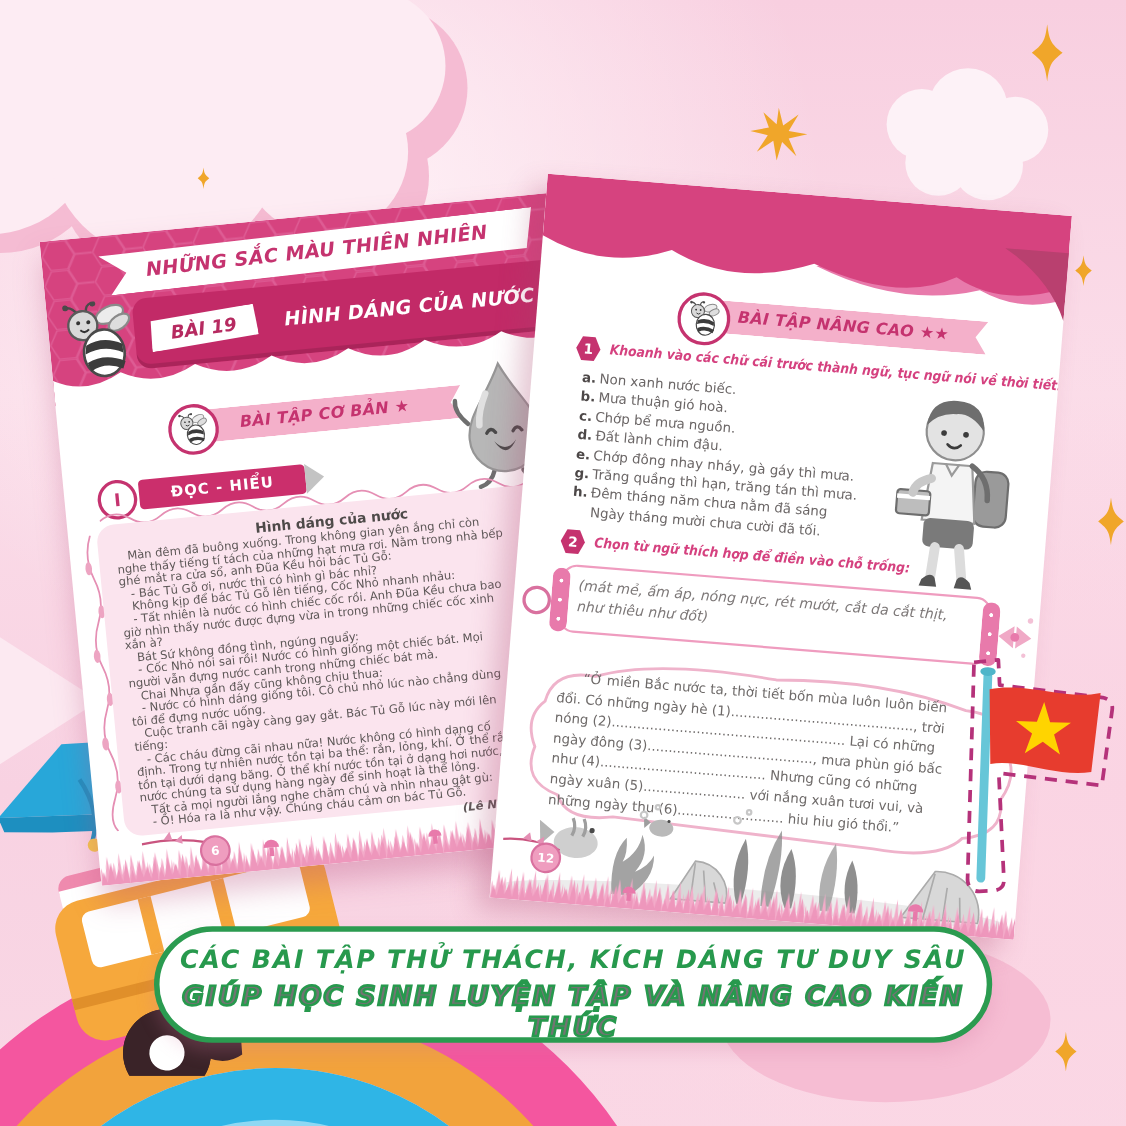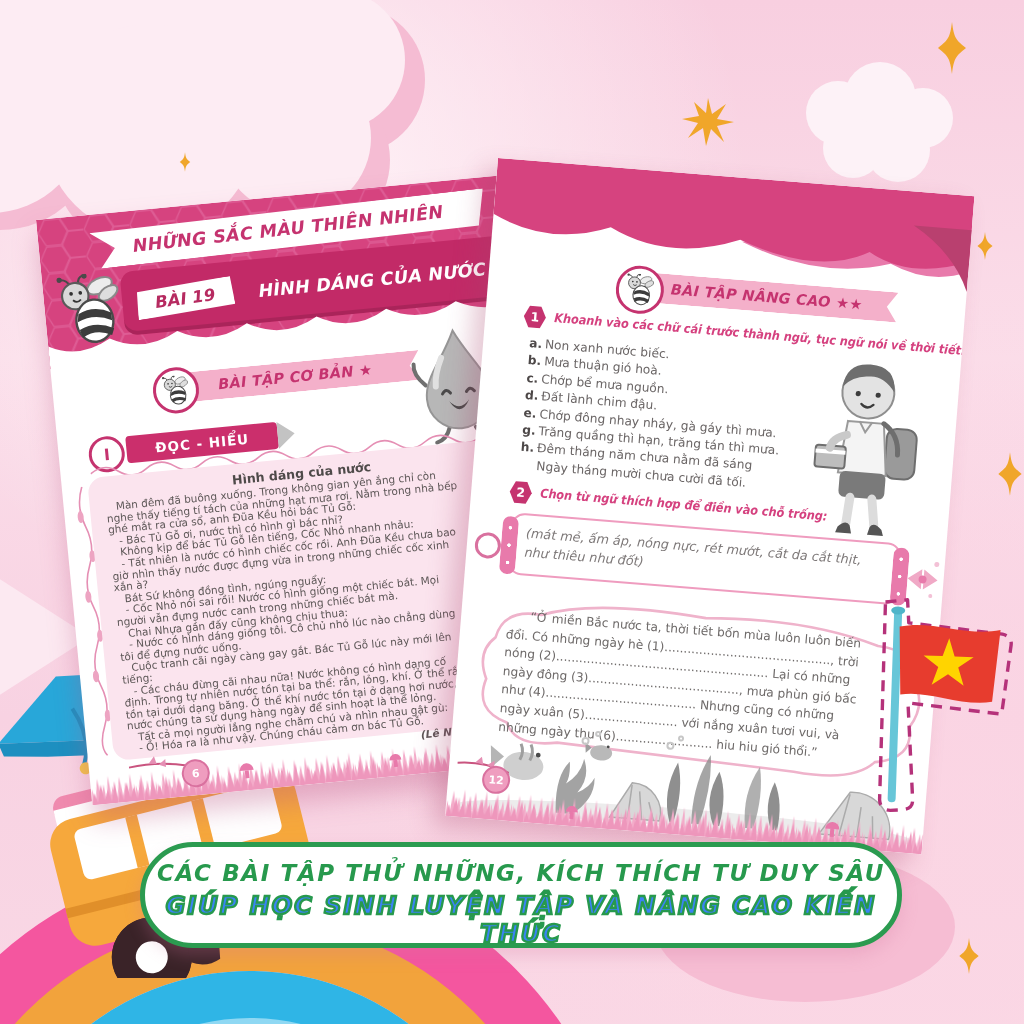--- a/index.html
+++ b/index.html
@@ -69,21 +69,21 @@
     border-radius:14px;box-sizing:border-box;padding:8px 14px;font-size:12.8px;line-height:19px;color:#7d7878;font-style:italic;}
   .wb-pill{position:absolute;width:16px;height:58px;background:#e87aab;border-radius:8px;top:2px;
     background-image:radial-gradient(circle at 50% 20%,#fff 1.5px,transparent 2px),radial-gradient(circle at 50% 50%,#fff 1.5px,transparent 2px),radial-gradient(circle at 50% 80%,#fff 1.5px,transparent 2px);}
   .wb-ring{position:absolute;width:20px;height:20px;border:3px solid #d9719f;border-radius:50%;}
   .cloze{position:absolute;left:46px;top:446px;width:392px;}
   .cloze-line{font-size:12.2px;line-height:18.6px;color:#6e6a69;white-space:pre-wrap;}
   
   #banner{position:absolute;left:140px;top:842px;width:762px;height:106px;background:#fff;border:5px solid #2b9b50;
     border-radius:54px;z-index:7;box-sizing:border-box;box-shadow:0 8px 16px rgba(210,120,160,.25);}
   .banner-l1{text-align:center;margin-top:13px;color:#27994d;font-weight:bold;font-size:23px;letter-spacing:1.6px;font-style:italic;}
-  .banner-l2{text-align:center;margin-top:6px;color:#3b82f6;font-weight:bold;font-size:24px;letter-spacing:2px;font-style:italic;
+  .banner-l2{text-align:center;margin-top:6px;color:#737373;font-weight:bold;font-size:24px;letter-spacing:2px;font-style:italic;
     -webkit-text-stroke:2.4px #27994d;}
   
   #blob-br{position:absolute;left:655px;top:852px;width:300px;height:150px;background:#f6bdd3;border-radius:50%;z-index:1;}
   #chev-left{position:absolute;left:-30px;top:560px;width:120px;height:220px;background:#fce9f1;
     clip-path:polygon(0 0,100% 35%,0 70%);z-index:0;}
 </style>
 </head>
 <body>
 
 <div id="stage">
@@ -465,17 +465,17 @@
 
   <svg class="abs" style="left:860px;top:588px;z-index:6;transform:rotate(2deg)" width="160" height="230" viewBox="0 0 160 230">
     <path d="M22,16 L44,13 L46,36 L140,44 Q150,46 149,55 L142,124 L48,116 L56,212 Q57,222 46,223 L34,224 Q24,224 23,214 Z" fill="none" stroke="#b5327a" stroke-width="3.4" stroke-dasharray="11 8" stroke-linejoin="round"></path>
     <rect x="31" y="24" width="8" height="192" rx="4" fill="#67c6d8"></rect>
     <ellipse cx="35" cy="24" rx="7" ry="4" fill="#4fb5c9"></ellipse>
     <path d="M37,40 C70,32 104,48 138,40 L132,112 C100,118 66,102 40,108 Z" fill="#e73c2e"></path>
     <path d="M87,50 L93,68 L112,68 L97,79 L103,97 L87,86 L71,97 L77,79 L62,68 L81,68 Z" fill="#ffd400"></path>
   </svg>
 
   <div id="banner">
-    <div class="banner-l1">CÁC BÀI TẬP THỬ NHỮNG, KÍCH THÍCH TƯ DUY SÂU</div>
+    <div class="banner-l1">CÁC BÀI TẬP THỬ THÁCH, KÍCH DÁNG TƯ DUY SÂU</div>
     <div class="banner-l2">GIÚP HỌC SINH LUYỆN TẬP VÀ NÂNG CAO KIẾN THỨC</div>
   </div>
 
 </div>
 
 </body></html>

